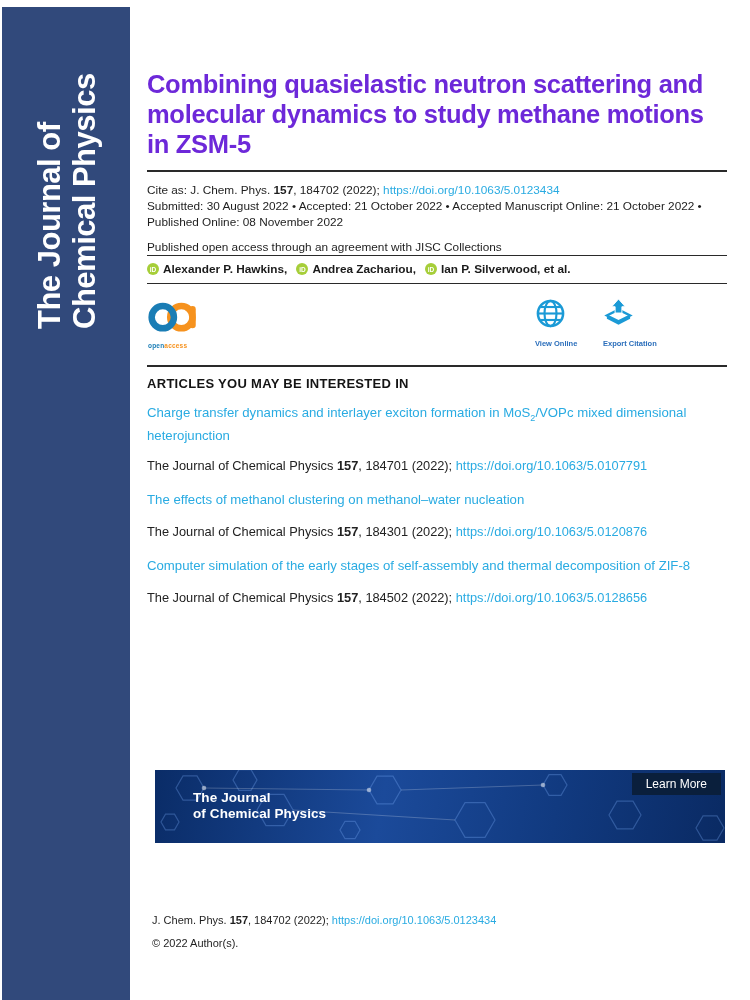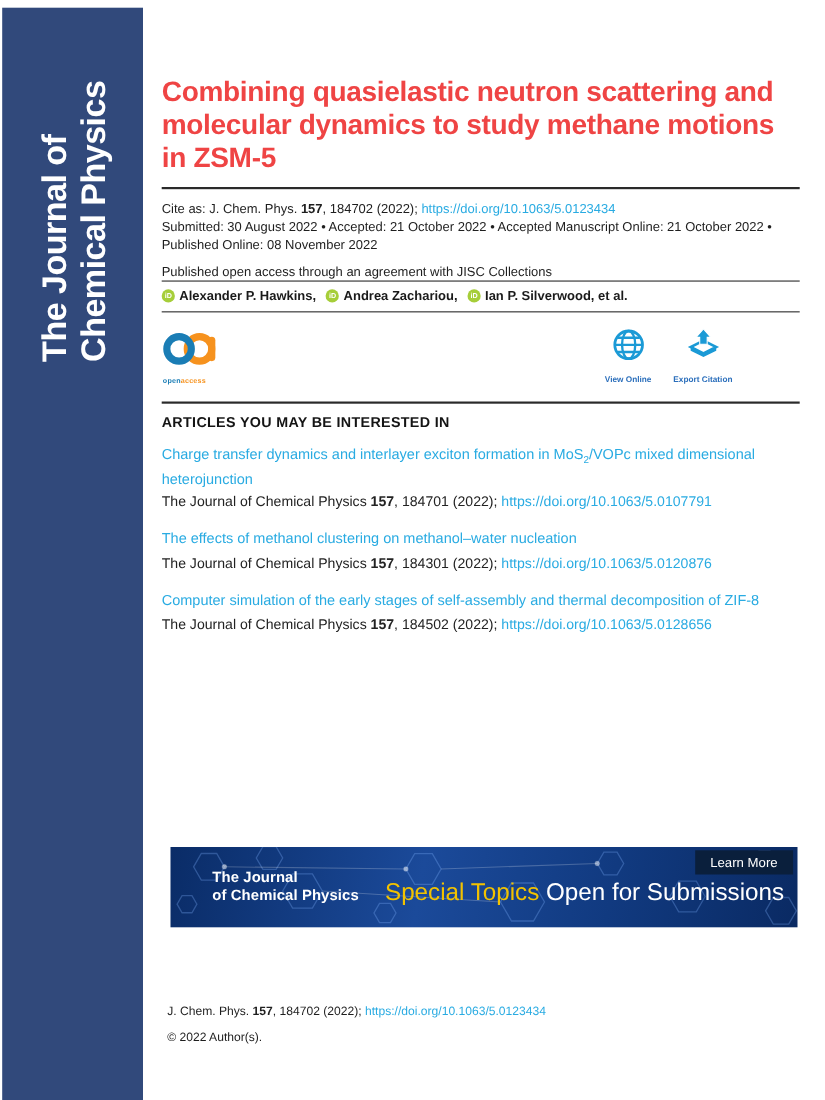--- a/index.html
+++ b/index.html
@@ -19,21 +19,21 @@
     transform: rotate(-90deg); transform-origin: 0 0;
     color: #ffffff; font-weight: bold; font-size: 31px; line-height: 1.13;
     letter-spacing: -0.5px; white-space: nowrap;
   }
   .aip-logo { position: absolute; left: 14px; top: 856px; display: flex; align-items: center; gap: 7px; }
   .aip-text { color: #fff; font-weight: bold; font-size: 15.5px; line-height: 1.12; letter-spacing: 0.2px; }
   
   .main { position: absolute; left: 147px; top: 0; width: 580px; height: 1000px; }
   .title {
     position: absolute; top: 70px; left: 0; width: 565px;
-    font-size: 25.5px; font-weight: bold; color: #ef4444;
+    font-size: 25.5px; font-weight: bold; color: #6d28d9;
     line-height: 1.17; letter-spacing: -0.3px;
   }
   .rule { position: absolute; left: 0; width: 580px; border-top: 2px solid #2a2a2a; }
   .rule.thin { border-top-width: 1.5px; }
   .rule1 { top: 170px; }
   .rule2 { top: 255px; }
   .rule3 { top: 283px; }
   .rule4 { top: 365px; }
   .citeblock { position: absolute; top: 182px; left: 0; width: 585px; font-size: 11.8px; line-height: 16px; color: #1e1e1e; }
   .citeblock .vol, .meta .vol, .footer-left .vol, .footer-right .vol { font-weight: bold; }
@@ -44,30 +44,30 @@
   .orcid {
     width: 12px; height: 12px; border-radius: 50%; background: #a6ce39;
     color: #ffffff; font-size: 6.5px; font-weight: bold;
     display: inline-flex; align-items: center; justify-content: center; cursor: pointer;
   }
   
   .logos-row { position: absolute; top: 296px; left: 0; width: 580px; height: 62px; }
   .oa-logo { position: absolute; left: 0; top: 4px; width: 60px; cursor: pointer; }
   .oa-words { font-size: 6.5px; font-weight: bold; letter-spacing: 0.2px; margin-top: -2px; margin-left: 1px; }
   .oa-words .w1 { color: #1a7db5; } .oa-words .w2 { color: #f6921e; }
-  .action { position: absolute; top: 2px; width: 72px; text-align: center; cursor: pointer; }
+  .action { position: absolute; top: 2px; width: 72px; cursor: pointer; }
   .action .lbl { display: block; margin-top: 6px; font-size: 7.5px; font-weight: bold; color: #2a6ebb; }
   .act-view { left: 388px; } .act-export { left: 456px; } .act-cross { left: 528px; }
   
   .articles-head { position: absolute; top: 376px; left: 0; font-size: 13px; font-weight: bold; letter-spacing: 0.3px; color: #141414; }
   .articles { position: absolute; top: 403px; left: 0; width: 585px; }
   .article-item { margin-bottom: 14px; }
   .article-item .atitle { font-size: 13.2px; color: #29abe2; line-height: 1.55; cursor: pointer; }
   .article-item .atitle sub { font-size: 9px; }
-  .article-item .meta { font-size: 12.8px; color: #222222; line-height: 1.45; margin-top: 1px; }
+  .article-item .meta { font-size: 12.8px; color: #222222; line-height: 1.45; margin-top: 11px; }
   
   .banner {
     position: absolute; left: 8px; top: 770px; width: 570px; height: 73px;
     background: linear-gradient(100deg, #0a2c67 0%, #1b4a9a 40%, #113a80 70%, #0a2a63 100%);
     overflow: hidden; cursor: pointer;
   }
   .banner svg.hex { position: absolute; left: 0; top: 0; }
   .banner-brand { position: absolute; left: 38px; top: 20px; color: #ffffff; font-weight: bold; font-size: 13.5px; line-height: 1.18; letter-spacing: 0.1px; }
   .banner-msg { position: absolute; left: 195px; top: 28px; font-size: 22px; white-space: nowrap; }
   .banner-msg .hl { color: #f2c200; }
@@ -206,21 +206,20 @@
           <line x1="138" y1="40" x2="300" y2="50"></line>
           <circle cx="49" cy="18" r="2" fill="rgba(255,255,255,0.5)"></circle>
           <circle cx="214" cy="20" r="2" fill="rgba(255,255,255,0.5)"></circle>
           <circle cx="388" cy="15" r="2" fill="rgba(255,255,255,0.5)"></circle>
         </g>
       </svg>
       <div class="banner-brand">
         <div>The Journal</div>
         <div>of Chemical Physics</div>
       </div>
-      <div class="banner-msg"><span class="hl">Special Topics </span><span class="rest">Open for Submissions</span></div>
       <button class="learn-more">Learn More</button>
     </div>
 
     <div class="footer-left"><span>J. Chem. Phys. </span><span class="vol">157</span><span>, 184702 (2022); </span><a class="link">https://doi.org/10.1063/5.0123434</a></div>
     <div class="footer-right"></div>
     <div class="copyright">© 2022 Author(s).</div>
 
   </div>
 </div>
 

